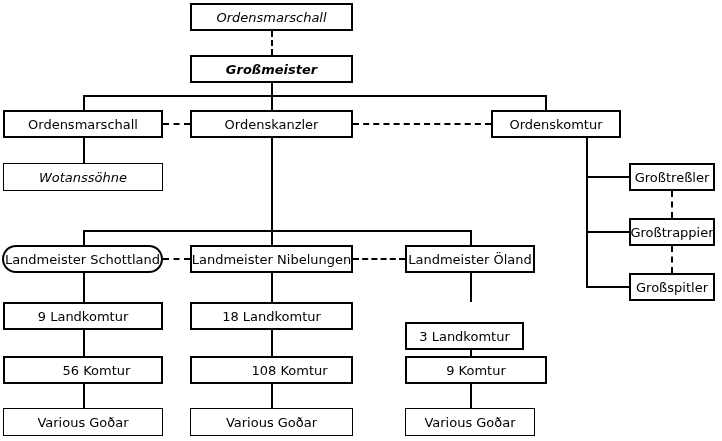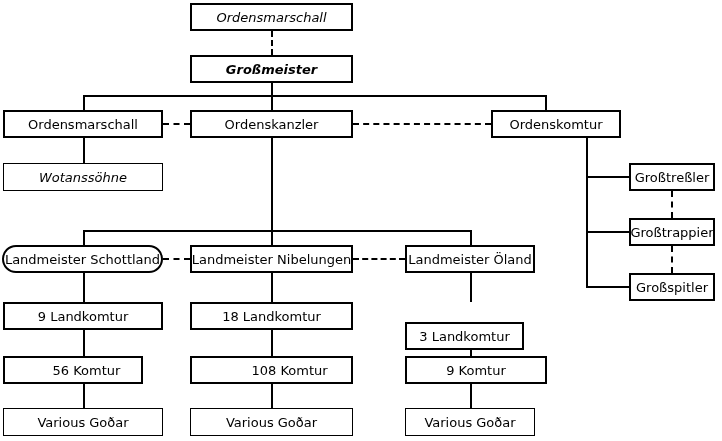--- a/index.html
+++ b/index.html
@@ -138,21 +138,21 @@
     </div>
     <div class="node" style="left: 3px; top: 302px; width: 160px; height: 28px;">
       <span>9 Landkomtur</span>
     </div>
     <div class="node" style="left: 190px; top: 302px; width: 163px; height: 28px;">
       <span>18 Landkomtur</span>
     </div>
     <div class="node" style="left: 405px; top: 302px; width: 119px; height: 28px; margin-top: 20px;">
       <span>3 Landkomtur</span>
     </div>
-    <div class="node" style="left: 3px; top: 356px; width: 140px; height: 28px; padding-left: 27px;">
+    <div class="node" style="left: 3px; top: 356px; width: 160px; height: 28px; padding-left: 27px;">
       <span>56 Komtur</span>
     </div>
     <div class="node" style="left: 190px; top: 356px; width: 163px; height: 28px; padding-left: 36px;">
       <span>108 Komtur</span>
     </div>
     <div class="node" style="left: 405px; top: 356px; width: 142px; height: 28px;">
       <span>9 Komtur</span>
     </div>
     <div class="node thin" style="left: 3px; top: 408px; width: 160px; height: 28px;">
       <span>Various Goðar</span>

